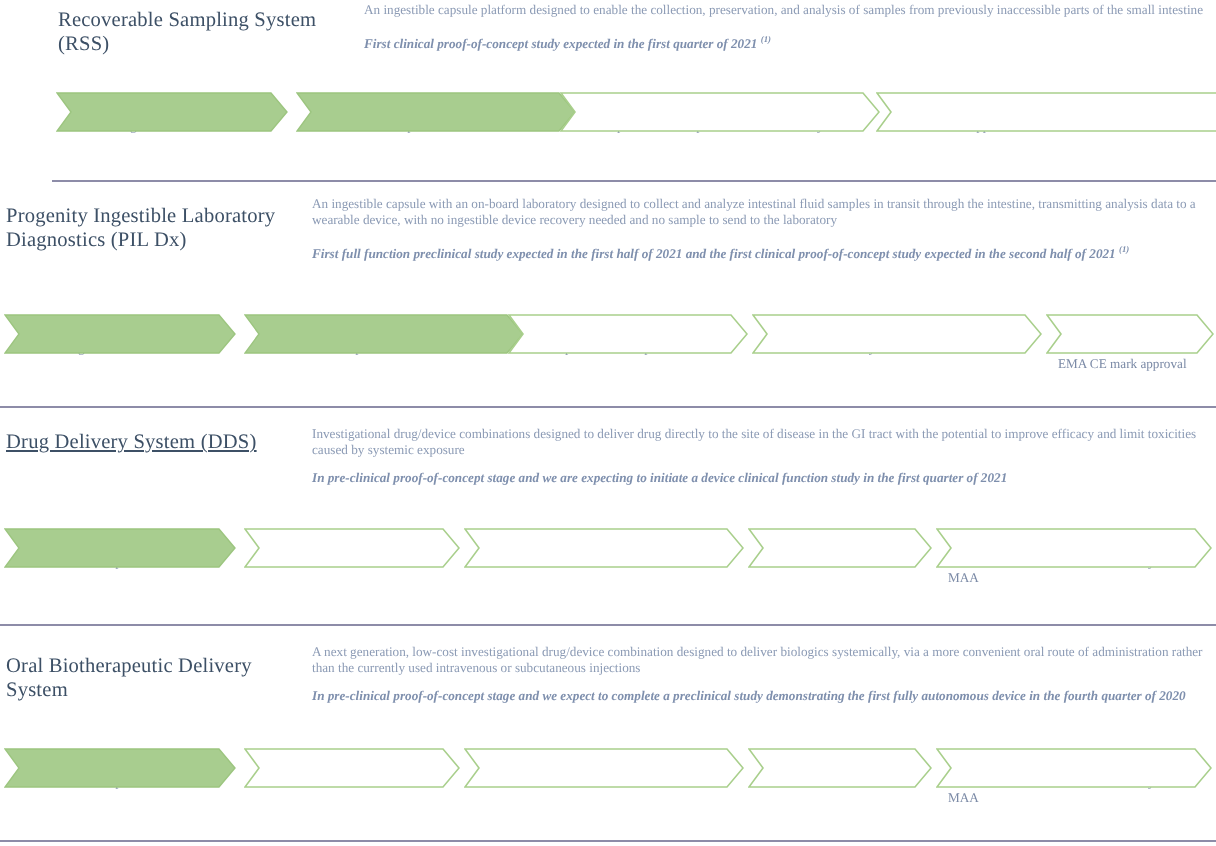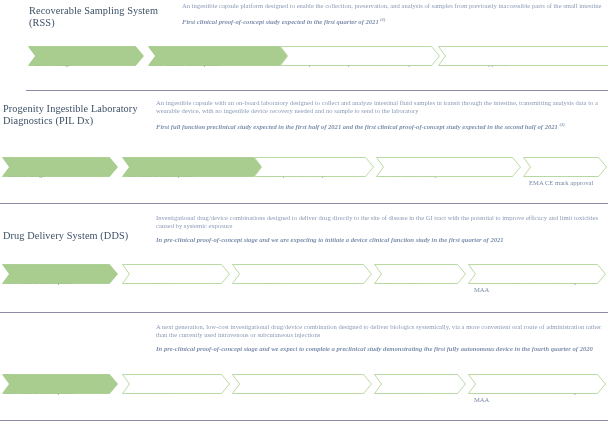--- a/index.html
+++ b/index.html
@@ -126,21 +126,21 @@
         </div>
         <div class="chev" style="left: 523px; width: 84px;">
           <svg width="84" height="20" viewBox="0 0 84 20">
             <polygon points="0.5,0.5 75.5,0.5 83.5,10 75.5,19.5 0.5,19.5 7.5,10" fill="#ffffff" stroke="#a9cf8c" stroke-width="0.8"></polygon>
           </svg>
         </div>
       </div>
       <div class="divider" style="position: absolute; top: 203px; left: 0px;"></div>
     </div>
     <div class="section" style="position: absolute; top: 0px; left: 0px; height: 423px; pointer-events: none;">
-      <div class="sec-title" style="top: 230px;">Drug Delivery System (DDS)</div>
+      <div class="sec-title" style="top: 216px; text-decoration: underline;">Drug Delivery System (DDS)</div>
       <div class="sec-text" style="top: 214px;">
         <p class="para">Investigational drug/device combinations designed to deliver drug directly to the site of disease in the GI tract with the potential to improve efficacy and limit toxicities caused by systemic exposure</p>
         <div style="height: 6px;"></div>
         <p class="milestone"><span>In pre-clinical proof-of-concept stage and we are expecting to initiate a device clinical function study in the first quarter of 2021</span></p>
       </div>
       <div class="chev-label" style="left: 8px; top: 278px; width: 104px;">Pre-clinical development</div>
       <div class="chev-label" style="left: 128px; top: 278px; width: 96px;">Phase 1 clinical</div>
       <div class="chev-label" style="left: 238px; top: 278px; width: 128px;">Phase 2 clinical</div>
       <div class="chev-label" style="left: 380px; top: 278px; width: 80px;">Phase 3 clinical</div>
       <div class="chev-label" style="left: 474px; top: 278px; width: 126px;">FDA NDA or BLA and EMA full or hybrid MAA</div>
@@ -167,20 +167,21 @@
         </div>
         <div class="chev" style="left: 468px; width: 138px;">
           <svg width="138" height="20" viewBox="0 0 138 20">
             <polygon points="0.5,0.5 129.5,0.5 137.5,10 129.5,19.5 0.5,19.5 7.5,10" fill="#ffffff" stroke="#a9cf8c" stroke-width="0.8"></polygon>
           </svg>
         </div>
       </div>
       <div class="divider" style="position: absolute; top: 312px; left: 0px;"></div>
     </div>
     <div class="section" style="position: absolute; top: 0px; left: 0px; height: 423px; pointer-events: none;">
+      <div class="sec-title" style="top: 328px;">Oral Biotherapeutic Delivery System</div>
       <div class="sec-text" style="top: 323px;">
         <p class="para">A next generation, low-cost investigational drug/device combination designed to deliver biologics systemically, via a more convenient oral route of administration rather than the currently used intravenous or subcutaneous injections</p>
         <div style="height: 6px;"></div>
         <p class="milestone"><span>In pre-clinical proof-of-concept stage and we expect to complete a preclinical study demonstrating the first fully autonomous device in the fourth quarter of 2020</span></p>
       </div>
       <div class="chev-label" style="left: 8px; top: 388px; width: 104px;">Pre-clinical development</div>
       <div class="chev-label" style="left: 128px; top: 388px; width: 96px;">Phase 1 clinical</div>
       <div class="chev-label" style="left: 238px; top: 388px; width: 128px;">Phase 2 clinical</div>
       <div class="chev-label" style="left: 380px; top: 388px; width: 80px;">Phase 3 clinical</div>
       <div class="chev-label" style="left: 474px; top: 388px; width: 126px;">FDA NDA or BLA and EMA full or hybrid MAA</div>

